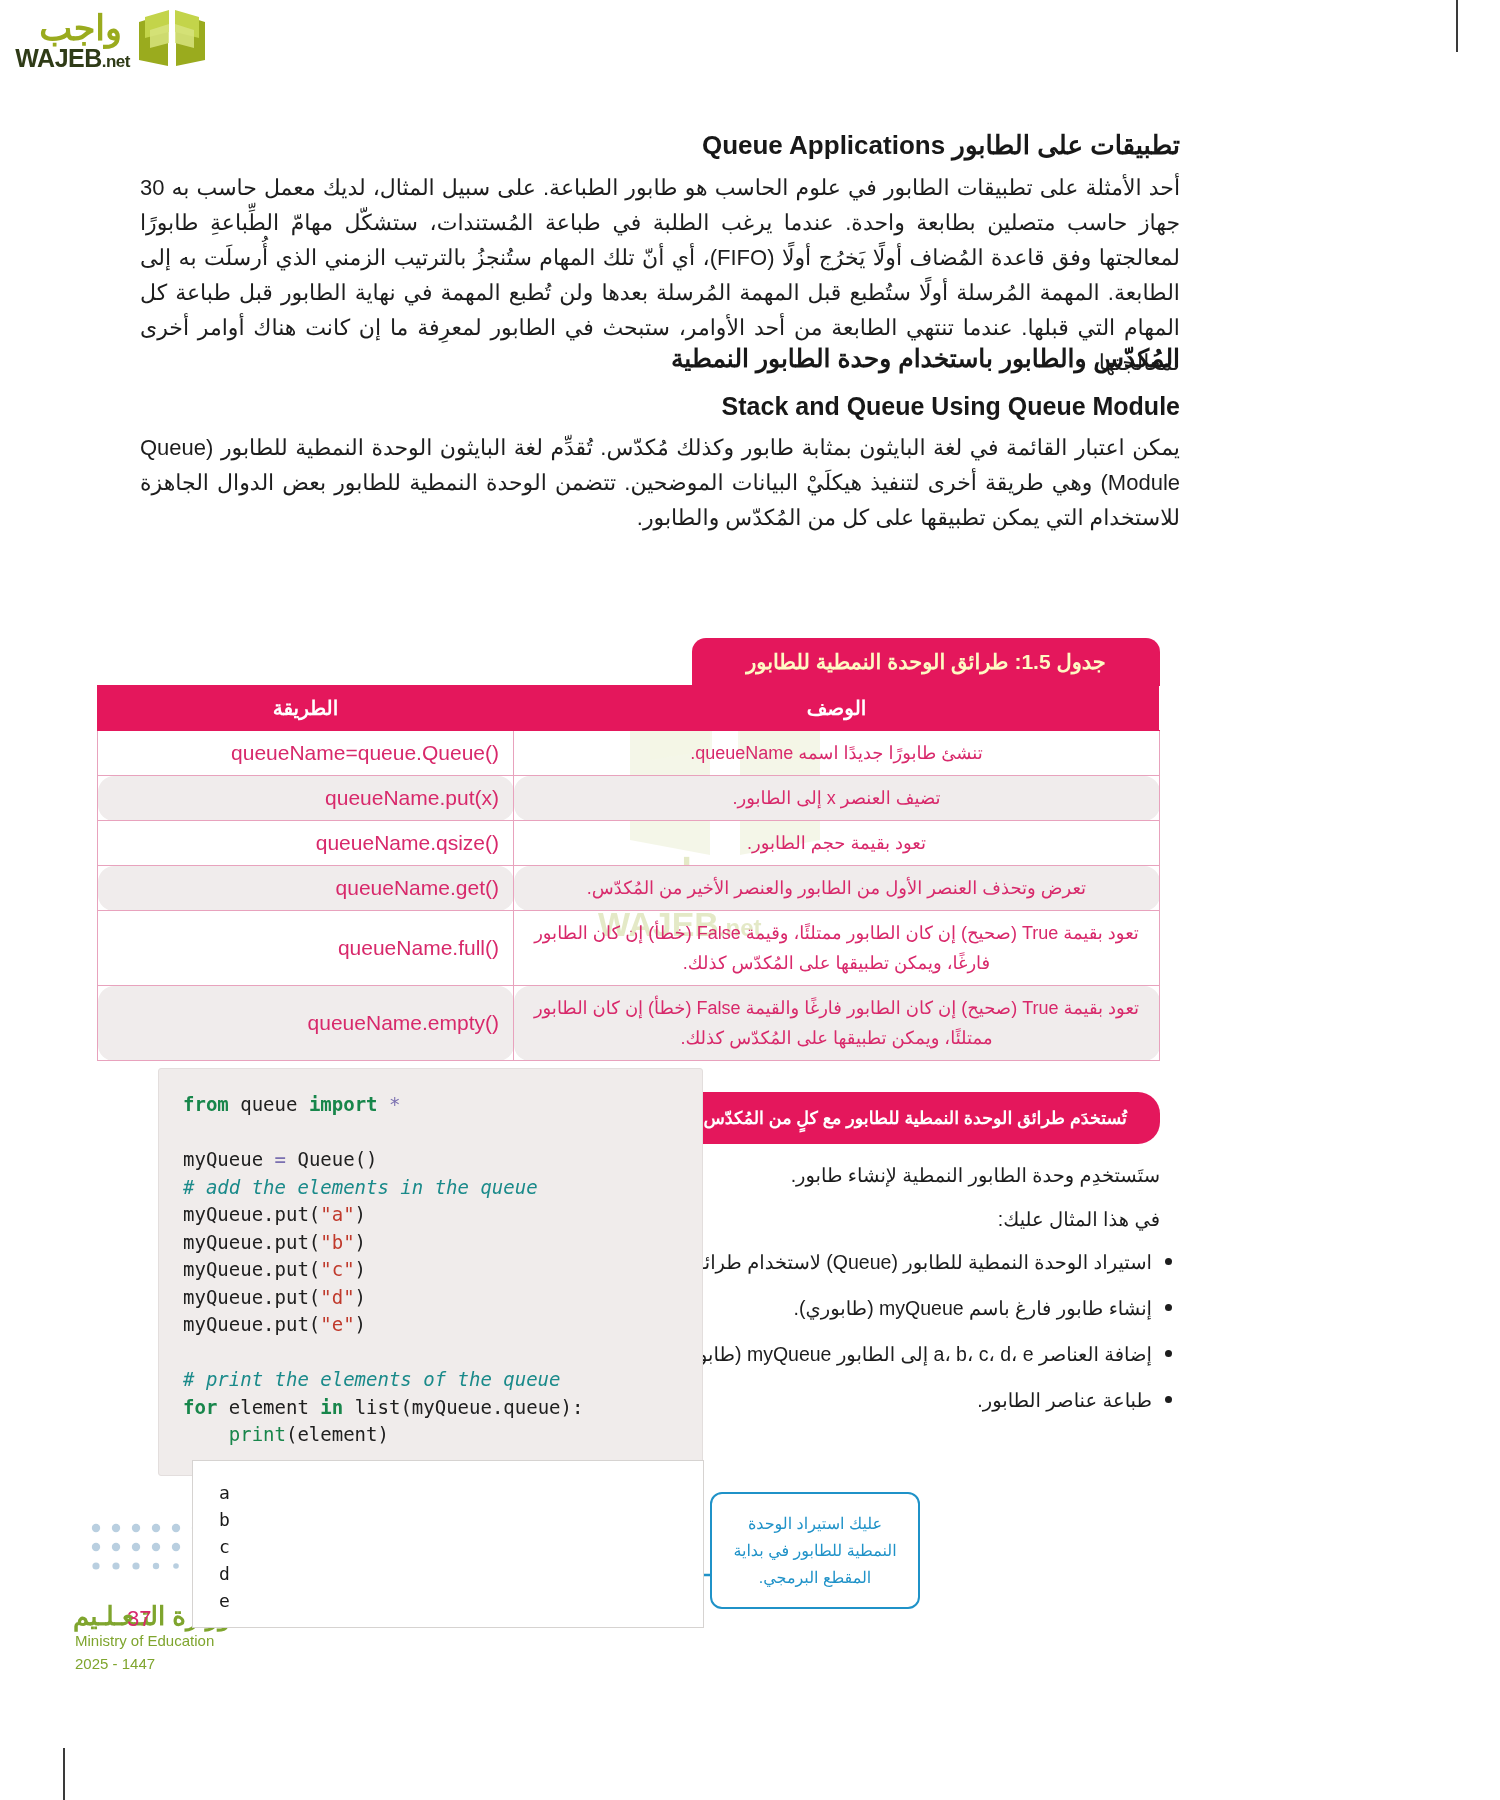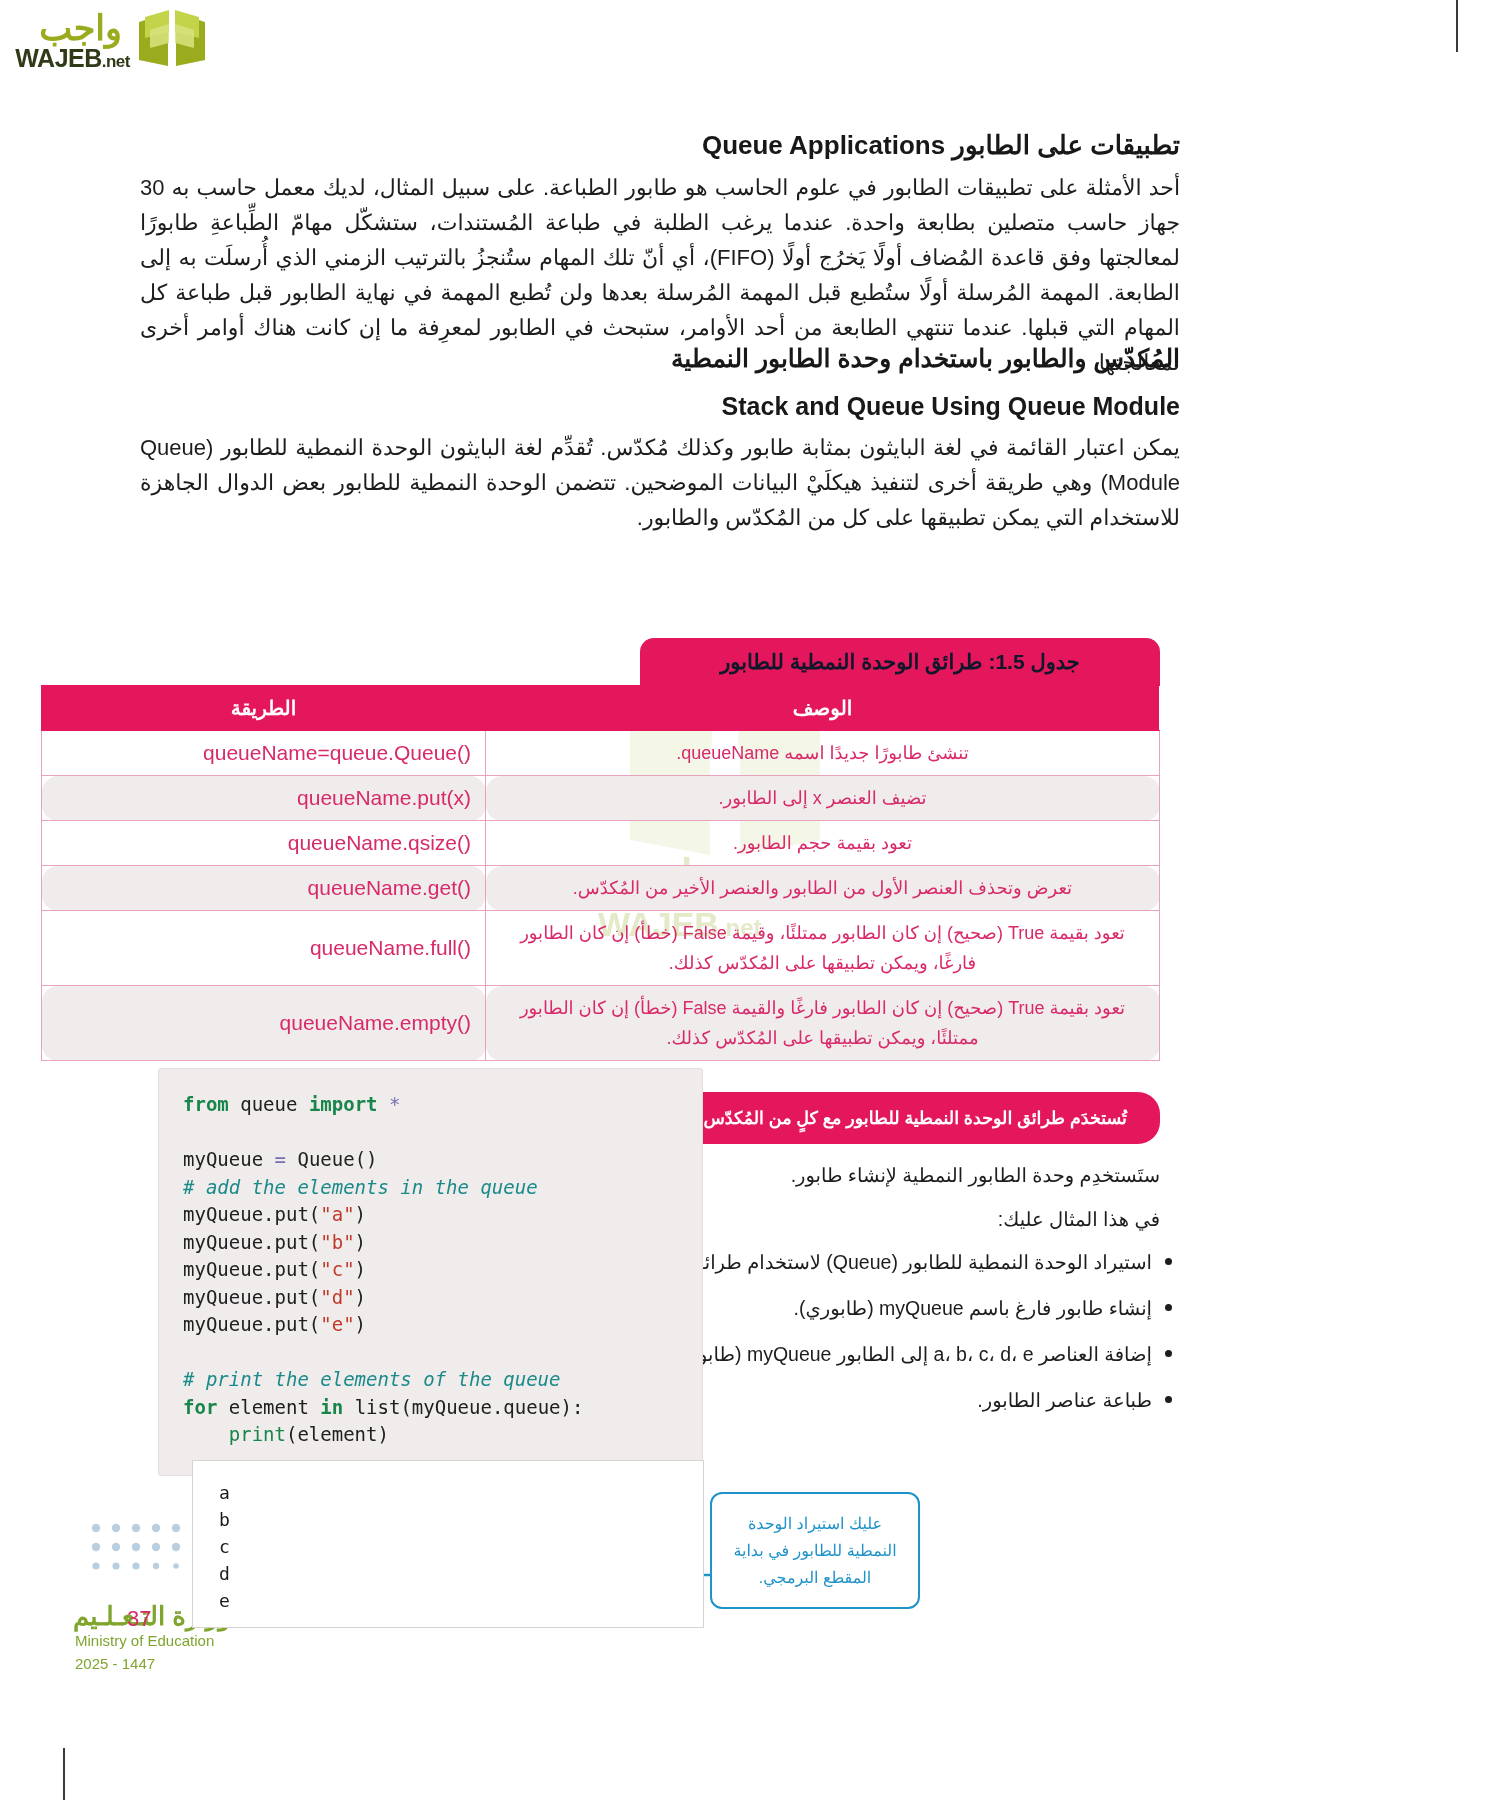--- a/index.html
+++ b/index.html
@@ -110,25 +110,25 @@
     color: #1d1d1d;
   }
   #p1 { right: 320px; top: 170px; width: 1040px; }
   #p2 { right: 320px; top: 430px; width: 1040px; }
 
   
   .tbl-title {
     position: absolute;
     right: 340px;
     top: 638px;
-    width: 520px;
+    width: 468px;
     height: 48px;
     background: #e4175c;
     border-radius: 14px 14px 0 0;
-    color: #0f172a;
+    color: #fef9c3;
     font-size: 21px;
     font-weight: bold;
     direction: rtl;
     display: flex;
     align-items: center;
     justify-content: center;
   }
   .tbl-wrap {
     position: absolute;
     right: 340px;
@@ -140,21 +140,21 @@
     border-collapse: collapse;
     direction: rtl;
     table-layout: fixed;
   }
   table.methods th {
     background: #e4175c;
     color: #ffffff;
     font-size: 20px;
     font-weight: bold;
     height: 40px;
-    padding: 2px 24px;
+    padding: 2px 10px;
     border: 1px solid #e4175c;
   }
   table.methods th.sep { border-right: 1px solid #ffffff; }
   table.methods td {
     border: 1px solid #e8a2bd;
     color: #d8296b;
     font-size: 19px;
     padding: 7px 14px;
     vertical-align: middle;
     line-height: 30px;

